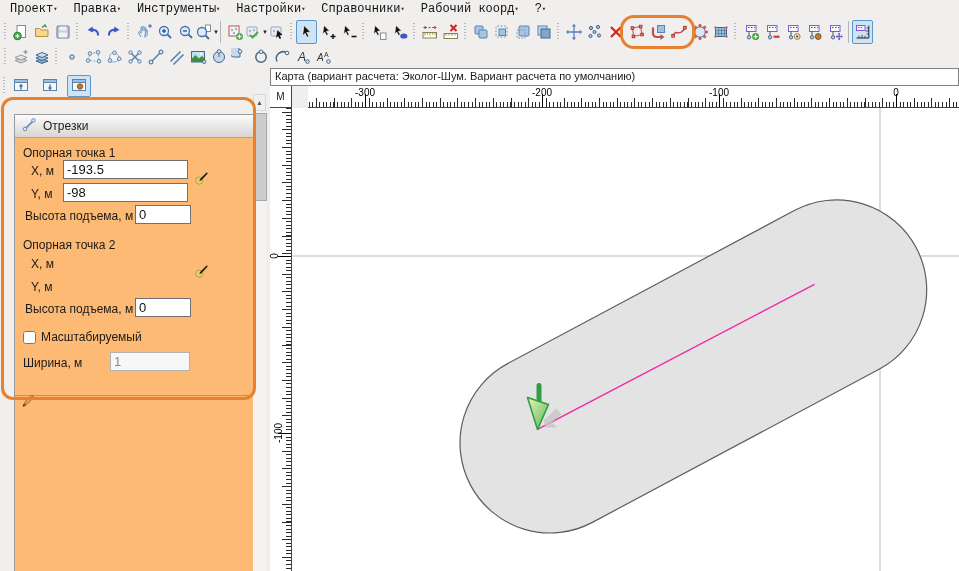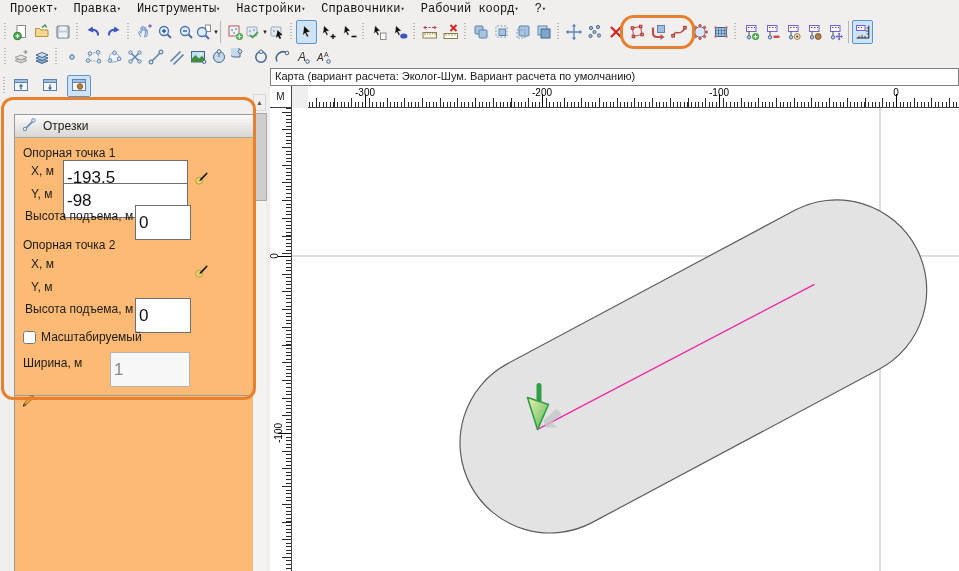--- a/index.html
+++ b/index.html
@@ -39,21 +39,21 @@
   .ptb.sel{background:#cfe3f6;border-color:#5a96d0;}
 
   .panel-column{position:absolute;left:14px;top:34px;bottom:0;width:246px;
                 border:1px solid #9a9a9a;border-bottom:none;background:#fdba74;margin-top:12px;}
   .group-head{height:22px;display:flex;align-items:center;gap:6px;padding-left:6px;
               background:linear-gradient(#fbfbfb,#d9d6d2);border-bottom:1px solid #a6a6a6;}
   .group-head .ttl{font-size:12px;color:#222;}
   .group-body{position:relative;height:257px;border-bottom:1px solid #9a9a9a;}
   .flabel{position:absolute;font-size:12px;color:#1a1a1a;white-space:nowrap;}
   .fin{position:absolute;height:17px;border:1px solid #707070;background:#fff;
-       font-family:inherit;font-size:17px;padding:8px 3px;color:#111;}
+       font-family:inherit;font-size:13px;padding:0 3px;color:#111;}
   .fin:disabled{border-color:#b3b3b3;background:#f7f7f7;color:#8a8a8a;}
   .pick{position:absolute;width:16px;height:16px;}
   .cb{position:absolute;width:13px;height:13px;margin:0;}
   .coordrow{position:absolute;left:0;right:0;top:252px;height:24px;}
 
   
   .sbar{position:absolute;left:253px;top:26px;bottom:0;width:13px;background:#f4f3f2;}
   .sbar .up{position:absolute;top:0;left:0;right:0;height:15px;background:#f0efee;border:1px solid #d8d8d8;
             display:flex;align-items:center;justify-content:center;font-size:7px;color:#555;}
   .sbar .thumb{position:absolute;top:19px;left:0.5px;width:11px;height:86px;background:#cdcdcd;border:1px solid #a8a8a8;}

